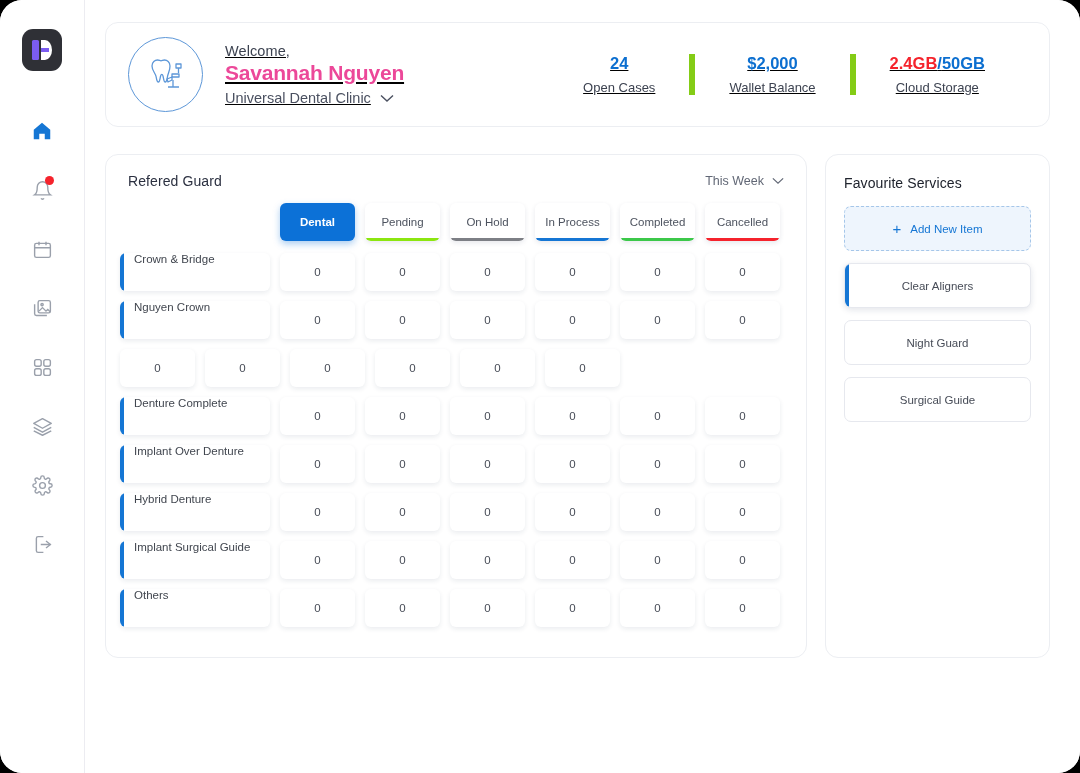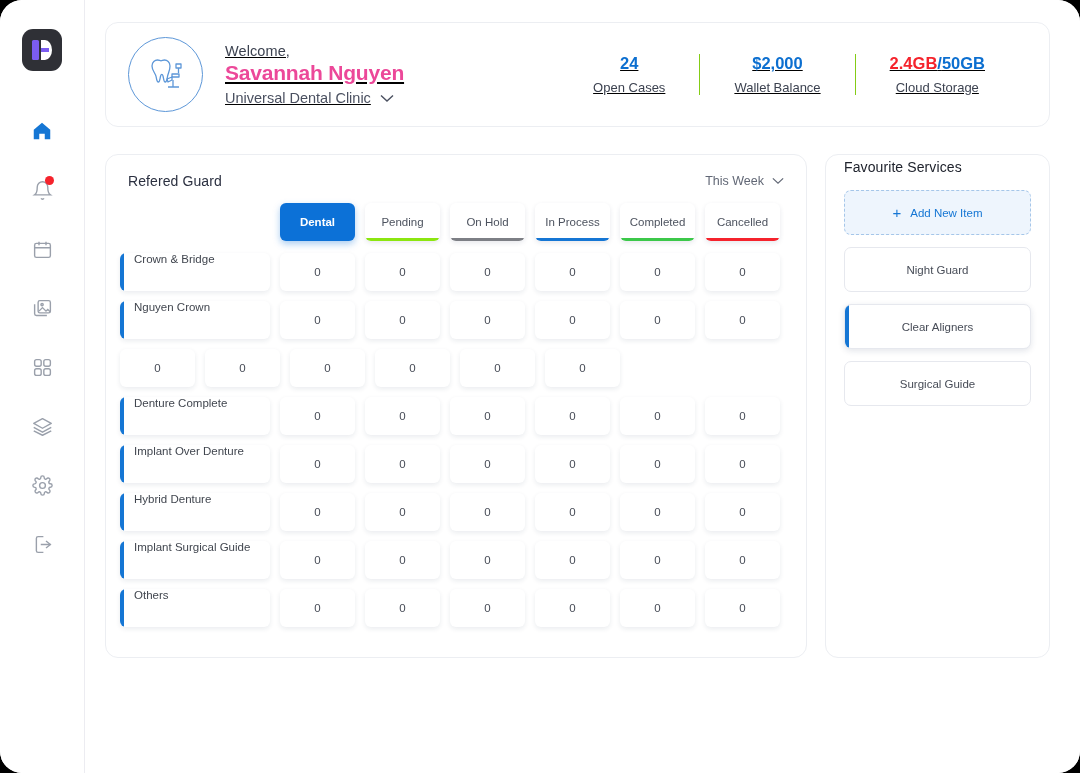--- a/index.html
+++ b/index.html
@@ -99,21 +99,21 @@
 
   .stats {
     margin-left: auto;
     display: flex;
     align-items: center;
   }
   .stat {
     text-align: center;
     padding: 0 34px;
   }
-  .stat + .stat { border-left: 1px solid #84cc16; }
+  .stat + .stat { border-left: 6px solid #84cc16; }
   .stat-value {
     font-size: 16.5px; font-weight: bold; color: #0c6fd0;
     margin-bottom: 7px; white-space: nowrap;
   }
   .stat-value .red { color: #f5232c; }
   .stat-label { font-size: 13px; color: #3c4250; white-space: nowrap; }
 
   
   .main-row { display: flex; gap: 18px; }
 
@@ -198,21 +198,21 @@
     box-shadow: 0 2px 5px rgba(25,40,80,.09);
     display: flex; align-items: center; justify-content: center;
     font-size: 11.5px;
     color: #474c57;
     cursor: pointer;
   }
 
   
   .fav-panel {
     flex: 0 0 225px;
-    padding: 4px 18px;
+    padding: 20px 18px;
     min-height: 497px;
   }
   .fav-title {
     font-size: 14px; color: #20242e;
     margin-bottom: 15px; letter-spacing: .1px;
   }
   .add-new {
     height: 45px;
     border: 1.3px dashed #a5c6e9;
     background: #eef5fd;
@@ -500,26 +500,26 @@
           </div>
       </section>
 
       <aside class="card fav-panel">
         <div class="fav-title">Favourite Services</div>
         <div class="add-new">
           <span class="plus-ic">+</span>
           <span>Add New Item</span>
         </div>
         <div id="fav-host">
+            <div class="fav-item active">
+              <span>Clear Aligners</span>
+            </div>
             <div class="fav-item">
               <span>Night Guard</span>
             </div>
-            <div class="fav-item active">
-              <span>Clear Aligners</span>
-            </div>
             <div class="fav-item">
               <span>Surgical Guide</span>
             </div>
           </div>
       </aside>
 
     </div>
   </main>
 </div>
 

